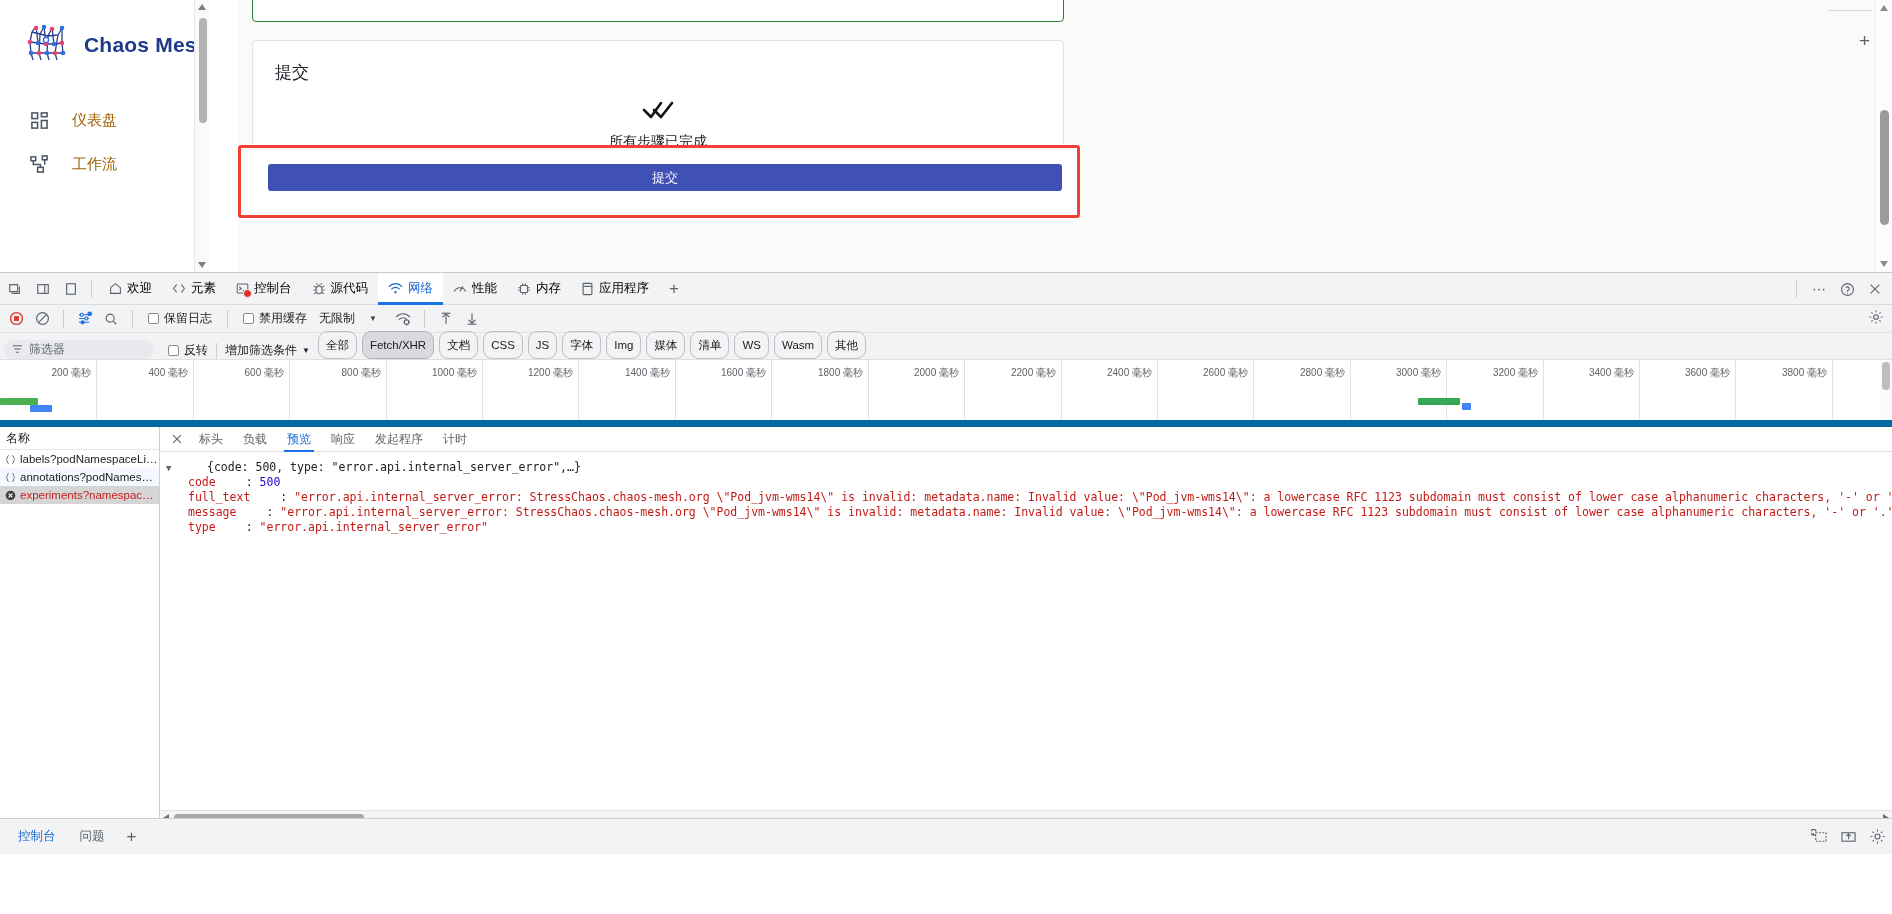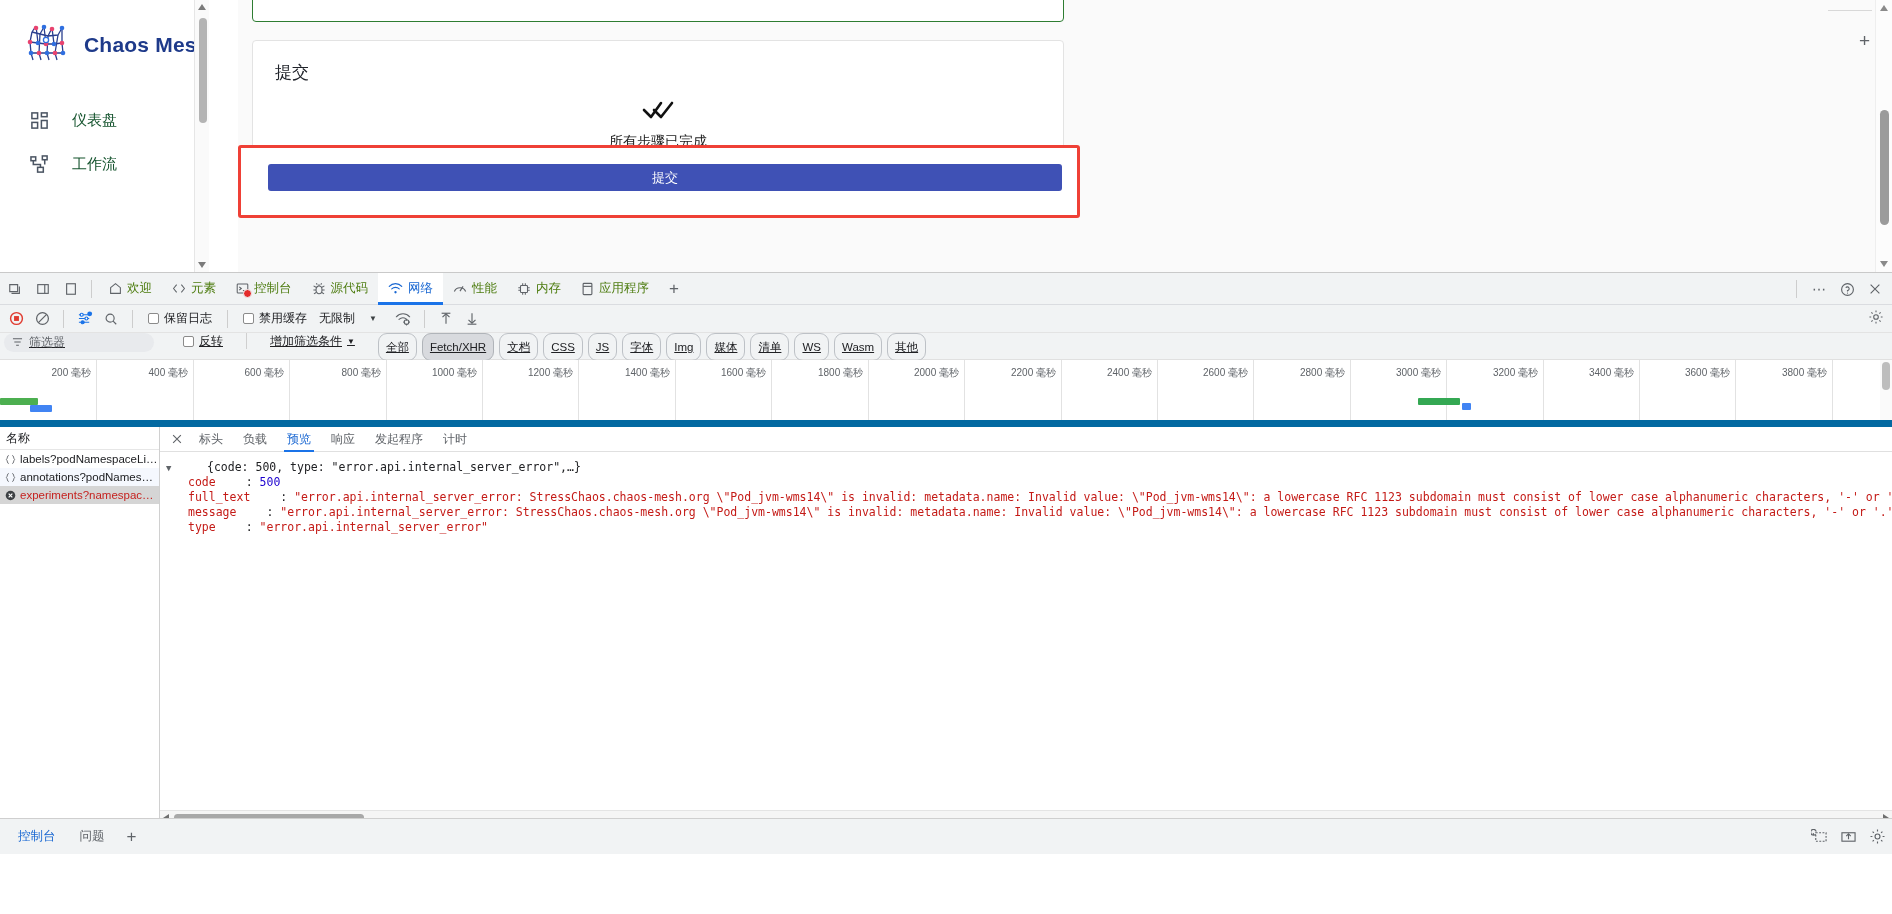--- a/index.html
+++ b/index.html
@@ -23,21 +23,21 @@
   }
   .cm-brand { display: flex; align-items: center; gap: 14px; padding: 22px 0 0 24px; }
   .cm-logo { width: 46px; height: 46px; position: relative; }
   .cm-logo svg { display: block; }
   .cm-brand-text {
     font-size: 21px; font-weight: bold; color: #1e3a8a; letter-spacing: .2px;
   }
   .cm-nav { margin-top: 30px; }
   .cm-nav-item {
     display: flex; align-items: center; gap: 22px;
-    padding: 11px 0 11px 28px; color: #14532d; font-size: 15px; cursor: pointer;
+    padding: 11px 0 11px 28px; color: #a16207; font-size: 15px; cursor: pointer;
   }
   .cm-nav-ico { width: 22px; height: 22px; display: flex; align-items: center; justify-content: center; color: #4b5563; }
 
   
   .cm-inner-scroll {
     position: absolute; left: 194px; top: 0; width: 15px; height: 272px;
     background: #fafafa; border-left: 1px solid #e6e6e6;
   }
   .cm-inner-scroll .arrow-up, .cm-inner-scroll .arrow-dn {
     position: absolute; left: 3px; width: 0; height: 0;
@@ -114,21 +114,21 @@
     display: flex; align-items: center; height: 32px;
     background: #f1f3f4; border-bottom: 1px solid #dadce0; position: relative;
   }
   .dt-dockbtn {
     width: 26px; height: 26px; display: flex; align-items: center; justify-content: center;
     color: #5f6368; cursor: pointer; margin-left: 2px;
   }
   .dt-sep { width: 1px; height: 18px; background: #cdcdcd; margin: 0 7px; }
   .dt-tab {
     display: flex; align-items: center; gap: 5px; height: 32px; padding: 0 10px;
-    color: #4d7c0f; cursor: pointer; position: relative; font-size: 12.5px; white-space: nowrap;
+    color: #000000; cursor: pointer; position: relative; font-size: 12.5px; white-space: nowrap;
   }
   .dt-tab.active { color: #1967d2; background: #fff; }
   .dt-tab.active::after {
     content: ""; position: absolute; left: 0; right: 0; bottom: 0; height: 2.5px; background: #1a73e8;
   }
   .dt-tab-ico { display: flex; align-items: center; color: #5f6368; }
   .dt-tab.active .dt-tab-ico { color: #1967d2; }
   .dt-err-dot {
     position: absolute; width: 9px; height: 9px; border-radius: 50%;
     background: #e42c2c; border: 1.5px solid #f1f3f4; left: 17px; top: 16px;
@@ -155,22 +155,22 @@
   .nw-cb {
     width: 11px; height: 11px; border: 1px solid #8b8b8b; border-radius: 2px; background: #fff;
     display: inline-block;
   }
   .nw-throttle { padding: 0 4px; color: #202124; cursor: pointer; }
   .nw-caret { font-size: 8px; color: #3c4043; padding: 0 12px 0 8px; cursor: pointer; }
   .nw-gear-right { position: absolute; right: 8px; top: 4px; color: #5f6368; cursor: pointer; }
 
   
   .nw-filterrow {
-    display: flex; align-items: flex-start; height: 27px; gap: 15px;
-    background: #f1f3f4; border-bottom: 1px solid #e0e0e0; padding: 0 4px; position: relative; text-decoration: underline;
+    display: flex; align-items: flex-end; height: 27px; gap: 0;
+    background: #f1f3f4; border-bottom: 1px solid #e0e0e0; padding: 0 4px; position: relative;
   }
   .nw-filter-input {
     display: flex; align-items: center; gap: 6px;
     width: 150px; height: 19px; background: #e8eaed; border-radius: 10px; padding: 0 8px;
     color: #5f6368; cursor: text;
   }
   .nw-filter-input .fi-ico { font-size: 10px; color: #5f6368; }
   .nw-invert { display: flex; align-items: center; gap: 5px; margin-left: 14px; cursor: pointer; }
   .nw-vsep { width: 1px; height: 16px; background: #cfcfcf; margin: 0 8px; }
   .nw-more { display: flex; align-items: center; gap: 5px; cursor: pointer; color: #202124; }

